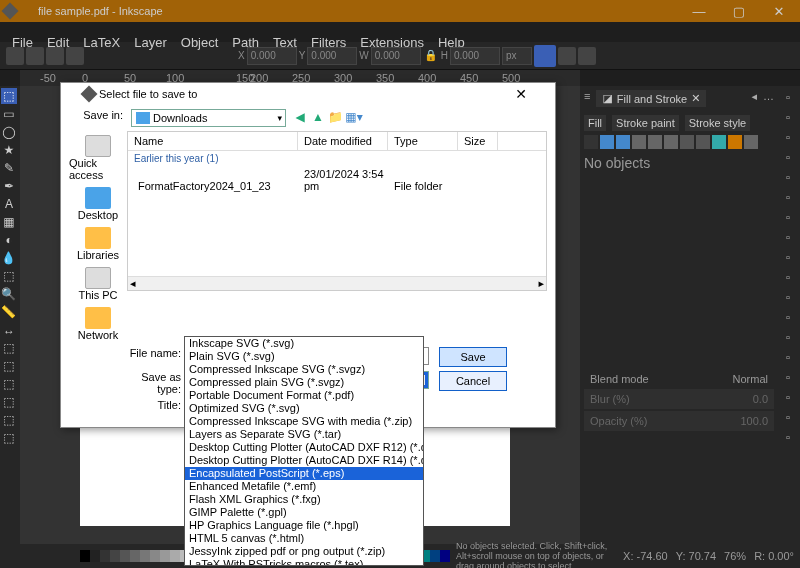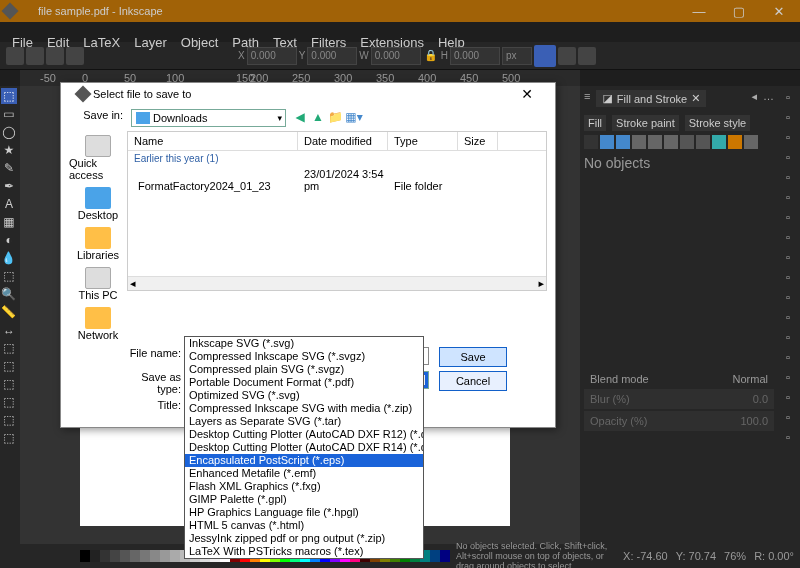--- a/index.html
+++ b/index.html
@@ -55,21 +55,21 @@
 .status-right { font-size: 9px; color: #999; padding: 0 6px; display: flex; gap: 8px; }
 
 .fill-stroke-label { position: absolute; left: 2px; bottom: 4px; font-size: 8px; color: #999; line-height: 10px; }
 .fill-x { position: absolute; left: 18px; bottom: 6px; width: 20px; height: 16px; background: #fff; }
 .fill-x::before, .fill-x::after { content: ""; position: absolute; width: 24px; height: 2px; background: red; top: 7px; left: -2px; }
 .fill-x::before { transform: rotate(35deg); }
 .fill-x::after { transform: rotate(-35deg); }
 
 
 .dialog { position: absolute; left: 60px; top: 82px; width: 496px; background: #fff; border: 1px solid #888; box-shadow: 2px 2px 8px rgba(0,0,0,0.4); color: #000; z-index: 50; }
-.dlg-title { height: 22px; display: flex; align-items: center; padding: 0 16px; font-size: 11px; }
+.dlg-title { height: 22px; display: flex; align-items: center; padding: 0 22px; font-size: 11px; }
 .dlg-title .t { flex: 1; }
 .dlg-title .close { font-size: 14px; padding: 0 6px; }
 .dlg-body { padding: 4px 8px 12px; }
 .dlg-row { display: flex; align-items: flex-start; margin-bottom: 4px; }
 .dlg-label { width: 54px; text-align: right; margin-right: 8px; font-size: 11px; }
 .dlg-combo { flex: 1; height: 18px; border: 1px solid #7a9; background: #fff; display: flex; align-items: center; padding: 0 4px; font-size: 11px; position: relative; }
 .dlg-combo .arrow { position: absolute; right: 3px; font-size: 9px; }
 .dlg-places { width: 58px; display: flex; flex-direction: column; align-items: center; gap: 6px; padding-top: 4px; }
 .dlg-places .place { display: flex; flex-direction: column; align-items: center; font-size: 10px; }
 .dlg-places .place .ico { width: 26px; height: 22px; background: #4aa3e8; border-radius: 2px; }
@@ -393,20 +393,21 @@
     </div>
     <div class="dlg-row">
       <span style="width:58px"></span>
       <span class="dlg-label">Title:</span>
     </div>
   </div>
 </div>
 
 <div class="dropdown" id="dropdown">
     <div class="opt">Inkscape SVG (*.svg)</div>
+    <div class="opt">Plain SVG (*.svg)</div>
     <div class="opt">Compressed Inkscape SVG (*.svgz)</div>
     <div class="opt">Compressed plain SVG (*.svgz)</div>
     <div class="opt">Portable Document Format (*.pdf)</div>
     <div class="opt">Optimized SVG (*.svg)</div>
     <div class="opt">Compressed Inkscape SVG with media (*.zip)</div>
     <div class="opt">Layers as Separate SVG (*.tar)</div>
     <div class="opt">Desktop Cutting Plotter (AutoCAD DXF R12) (*.dxf)</div>
     <div class="opt">Desktop Cutting Plotter (AutoCAD DXF R14) (*.dxf)</div>
     <div class="opt sel">Encapsulated PostScript (*.eps)</div>
     <div class="opt">Enhanced Metafile (*.emf)</div>

